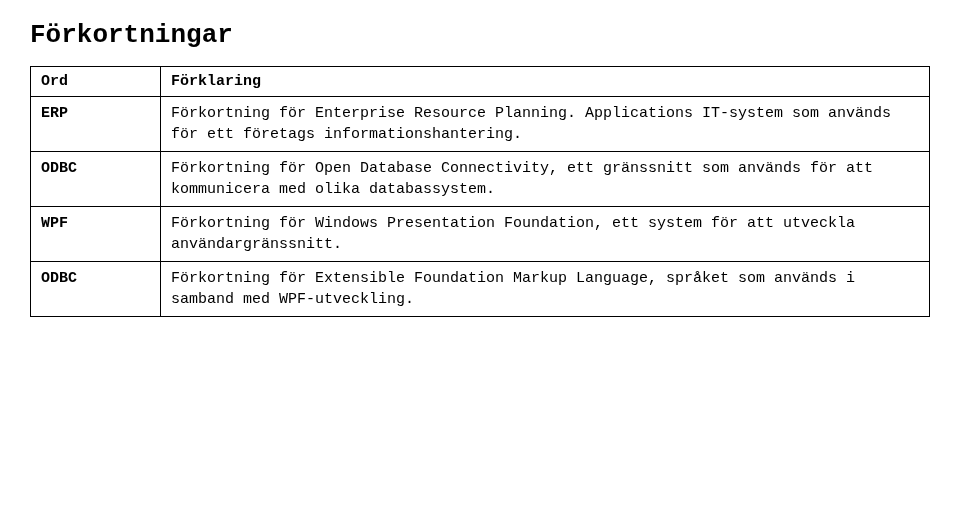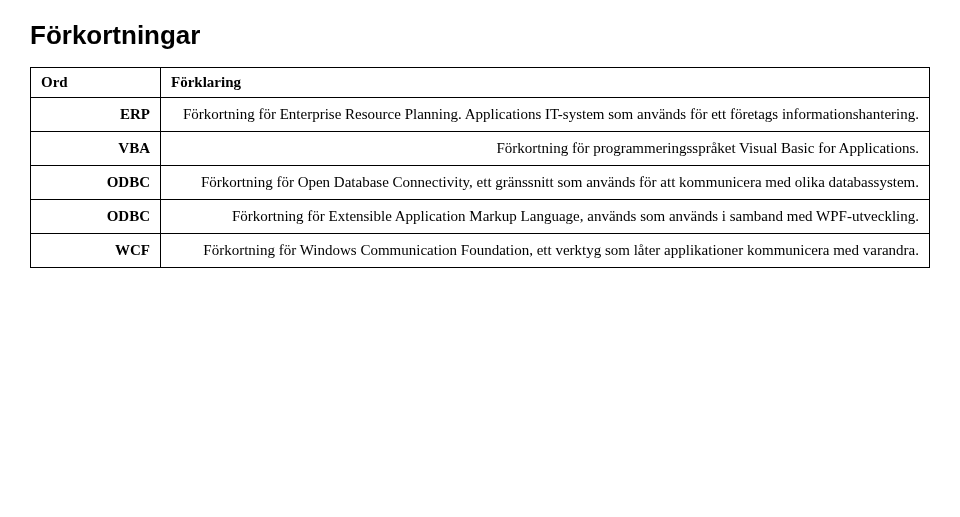--- a/index.html
+++ b/index.html
@@ -15,44 +15,44 @@
       font-family: "Times New Roman", Times, serif;
       font-size: 15px;
       color: #000000;
       padding: 20px 30px 20px 30px;
     }
 
     h1 {
       font-size: 26px;
       font-weight: bold;
       margin-bottom: 16px;
-      font-family: Liberation Sans, sans-serif;
+      font-family: Liberation Mono, monospace;
     }
 
     table {
       width: 100%;
       border-collapse: collapse;
+      font-family: Liberation Mono, monospace;
     }
 
     thead tr th {
       border: 1px solid #000;
       padding: 6px 10px;
       text-align: left;
       font-weight: bold;
       font-size: 15px;
       background: #ffffff;
     }
 
     tbody tr td {
       border: 1px solid #000;
       padding: 6px 10px;
       vertical-align: top;
       font-size: 15px;
       line-height: 1.4;
-      text-align: right;
     }
 
     tbody tr td:first-child {
       font-weight: bold;
       white-space: nowrap;
       width: 130px;
     }
   </style>
 </head>
 <body>
@@ -65,29 +65,25 @@
       <th>Ord</th>
       <th>Förklaring</th>
     </tr>
   </thead>
   <tbody id="table-body">
   <tr>
         <td>ERP</td>
         <td>Förkortning för Enterprise Resource Planning. Applications IT-system som används för ett företags informationshantering.</td>
       </tr>
       <tr>
-        <td>VBA</td>
-        <td>Förkortning för programmeringsspråket Visual Basic for Applications.</td>
-      </tr>
-      <tr>
         <td>ODBC</td>
         <td>Förkortning för Open Database Connectivity, ett gränssnitt som används för att kommunicera med olika databassystem.</td>
       </tr>
       <tr>
-        <td>ODBC</td>
-        <td>Förkortning för Extensible Application Markup Language, används som används i samband med WPF-utveckling.</td>
+        <td>WPF</td>
+        <td>Förkortning för Windows Presentation Foundation, ett system för att utveckla användargränssnitt.</td>
       </tr>
       <tr>
-        <td>WCF</td>
-        <td>Förkortning för Windows Communication Foundation, ett verktyg som låter applikationer kommunicera med varandra.</td>
+        <td>ODBC</td>
+        <td>Förkortning för Extensible Foundation Markup Language, språket som används i samband med WPF-utveckling.</td>
       </tr>
     </tbody>
 </table>
 
 </body></html>

